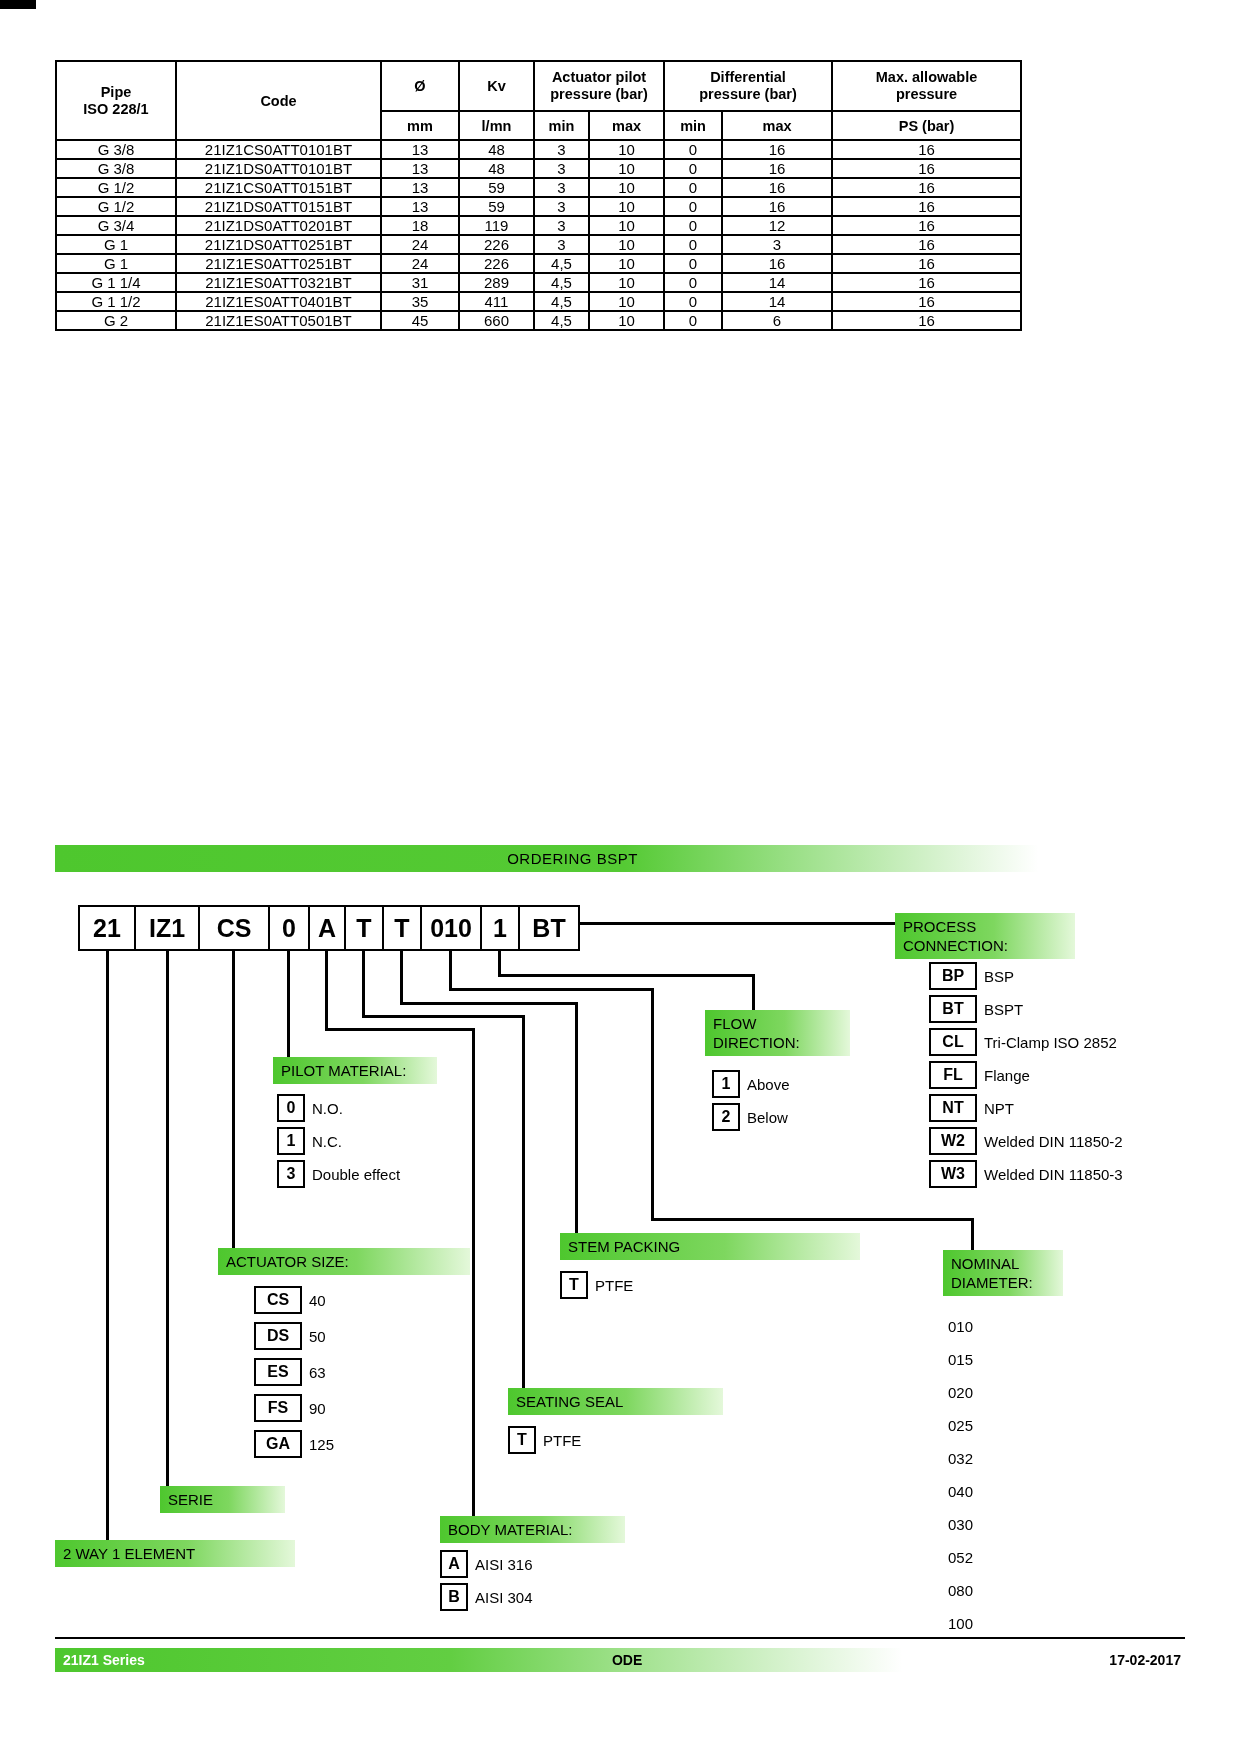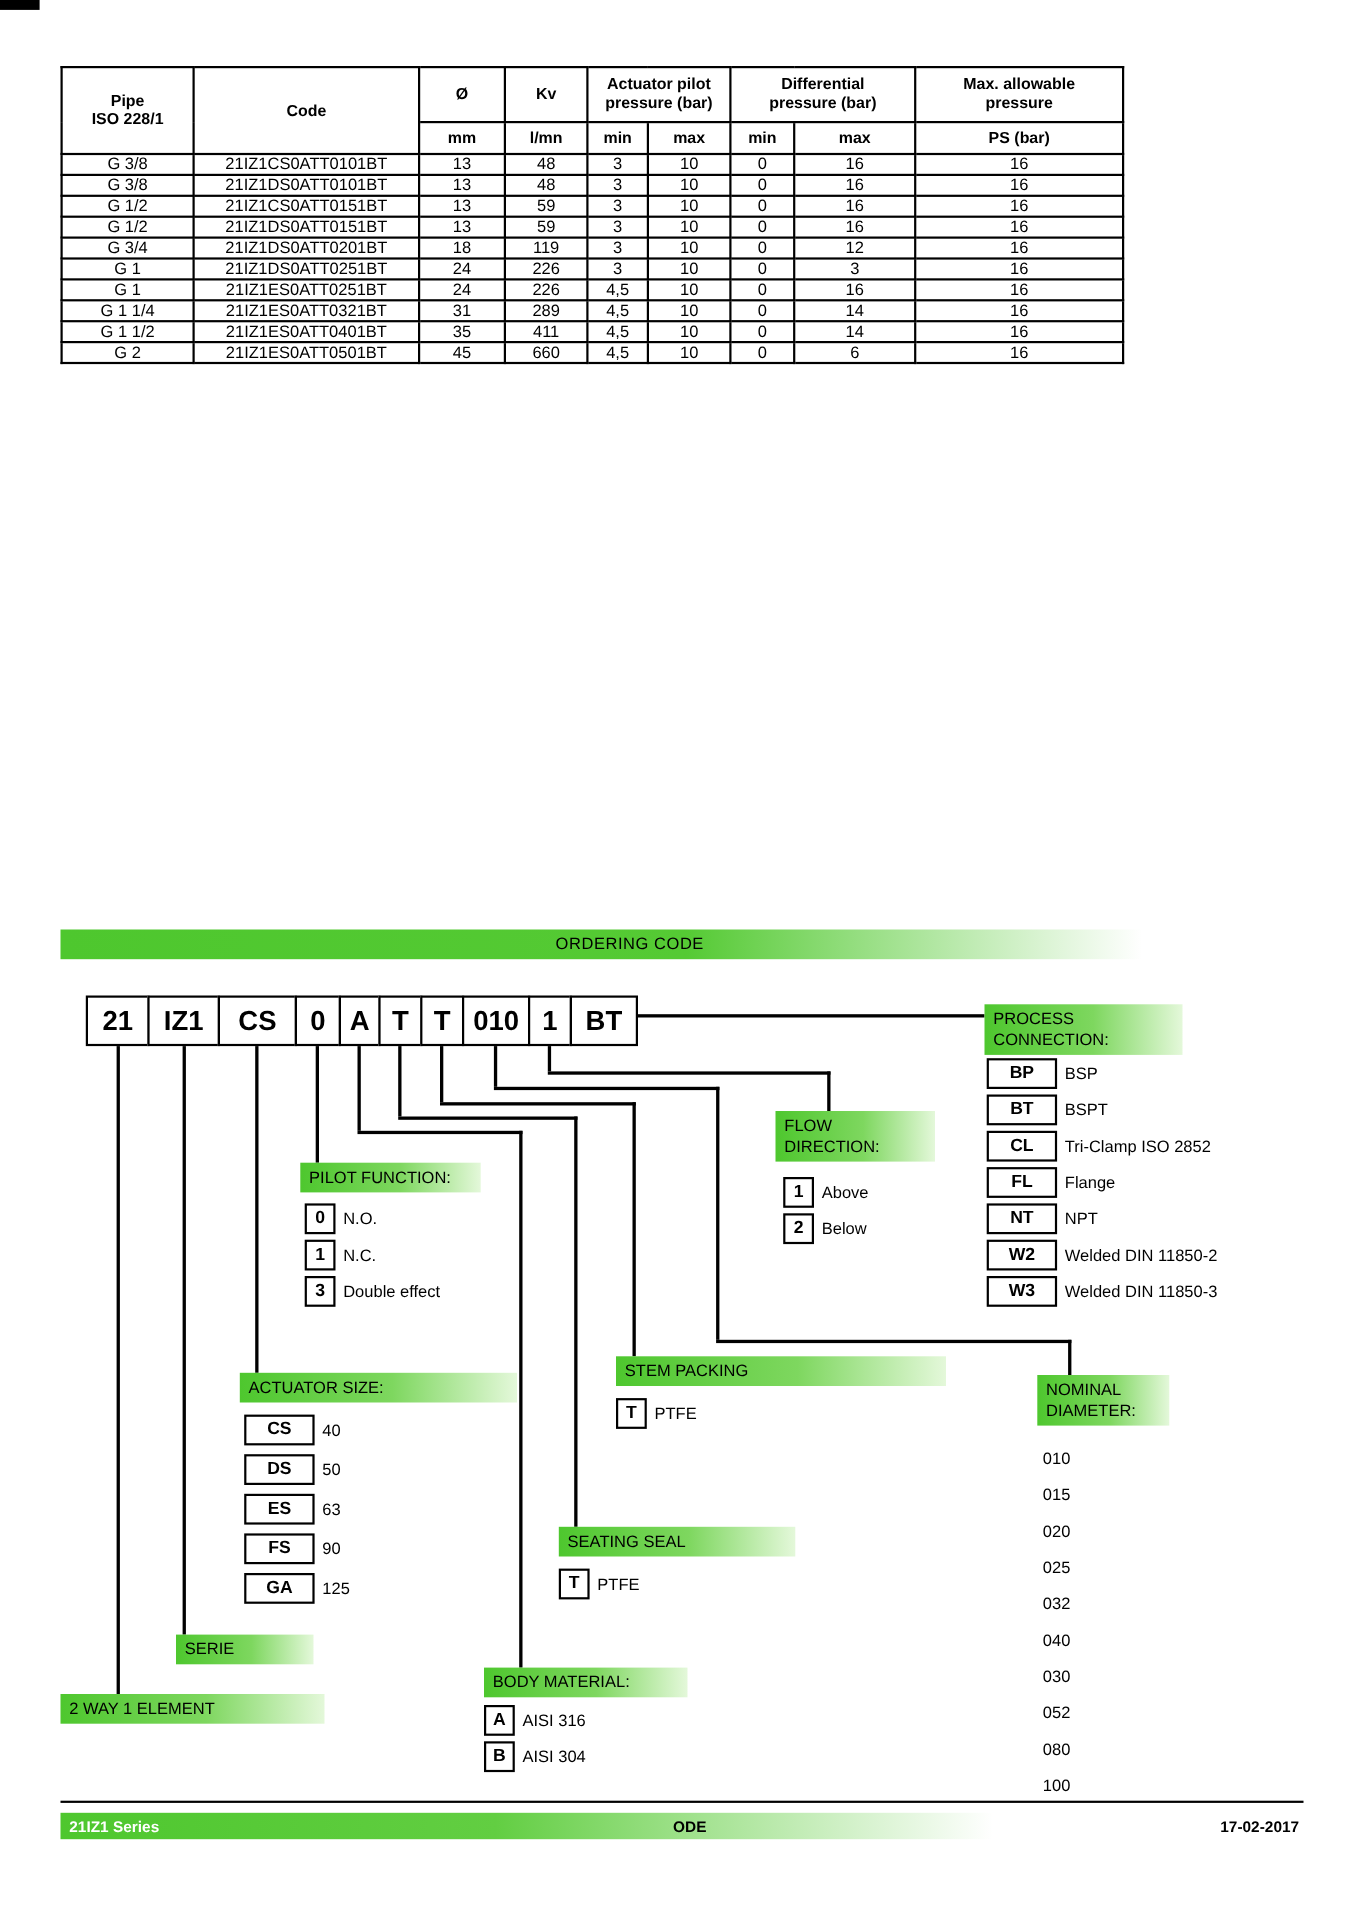--- a/index.html
+++ b/index.html
@@ -39,21 +39,21 @@
   
   .ln{position:absolute;background:#000;}
 
   
   .opts{position:absolute;}
   .opt{display:flex;align-items:center;margin-bottom:5px;}
   .obox{box-sizing:border-box;border:2px solid #000;background:#fff;height:28px;
         display:flex;align-items:center;justify-content:center;font-weight:bold;font-size:16px;}
   .olabel{font-size:15px;margin-left:7px;white-space:nowrap;}
   .w1 .obox{width:28px;}
-  .w2 .obox{width:64px;}
+  .w2 .obox{width:48px;margin-left:32px;}
   .opts.act .opt{margin-bottom:8px;}
   .plain .opt{margin-bottom:0;height:33px;}
   .plain .olabel{margin-left:0;}
 
   
   .footrule{position:absolute;left:55px;top:1637px;width:1130px;height:2px;background:#000;}
   .footbar{position:absolute;left:55px;top:1648px;width:1130px;height:24px;
            display:flex;align-items:center;justify-content:space-between;
            background:linear-gradient(to right,#4ec72e 0%,#62ce42 35%,#ffffff 75%);
            font-size:14px;font-weight:bold;}
@@ -212,21 +212,21 @@
         <td>660</td>
         <td>4,5</td>
         <td>10</td>
         <td>0</td>
         <td>6</td>
         <td>16</td>
       </tr>
       </tbody>
   </table>
 
-  <div class="banner">ORDERING CODE</div>
+  <div class="banner">ORDERING BSPT</div>
 
   <div class="coderow">
 
   <div class="codebox">21</div>
       <div class="codebox">IZ1</div>
       <div class="codebox">CS</div>
       <div class="codebox">0</div>
       <div class="codebox">A</div>
       <div class="codebox">T</div>
       <div class="codebox">T</div>
@@ -297,21 +297,21 @@
   <div class="opt">
       <span class="obox">1</span>
       <span class="olabel">Above</span>
     </div>
       <div class="opt">
       <span class="obox">2</span>
       <span class="olabel">Below</span>
     </div>
     </div>
 
-  <div class="glabel" style="left:273px;top:1057px;width:164px;">PILOT FUNCTION:</div>
+  <div class="glabel" style="left:273px;top:1057px;width:164px;">PILOT MATERIAL:</div>
   <div class="opts w1" style="left:277px;top:1094px;">
 
   <div class="opt">
       <span class="obox">0</span>
       <span class="olabel">N.O.</span>
     </div>
       <div class="opt">
       <span class="obox">1</span>
       <span class="olabel">N.C.</span>
     </div>

